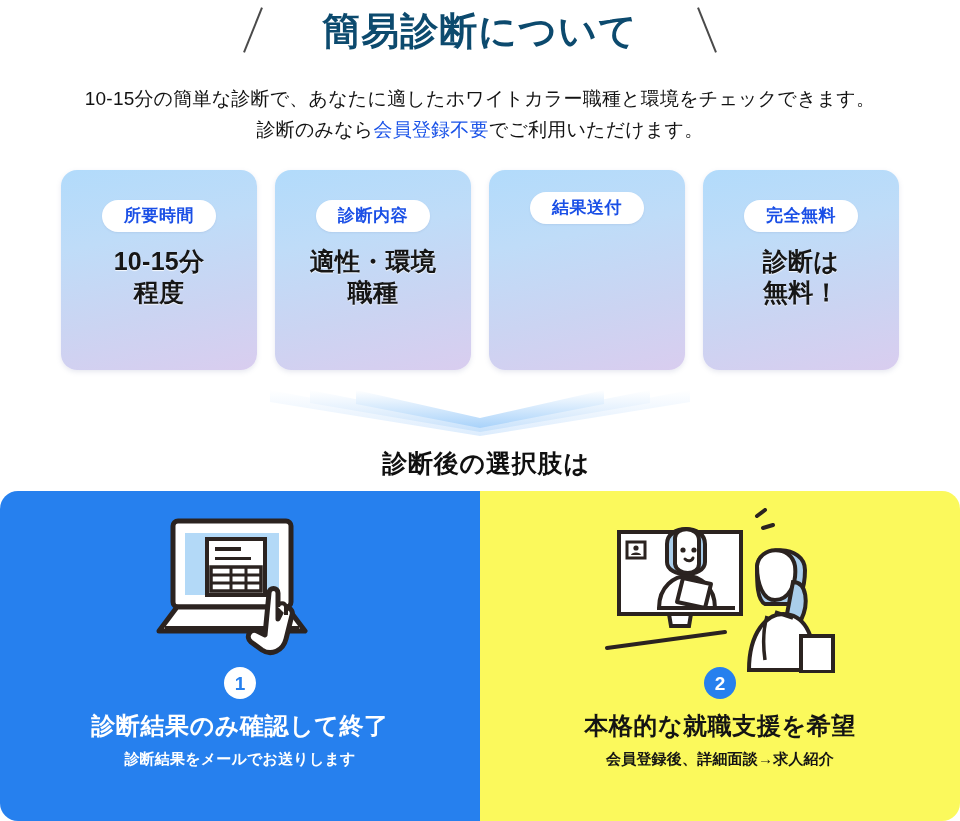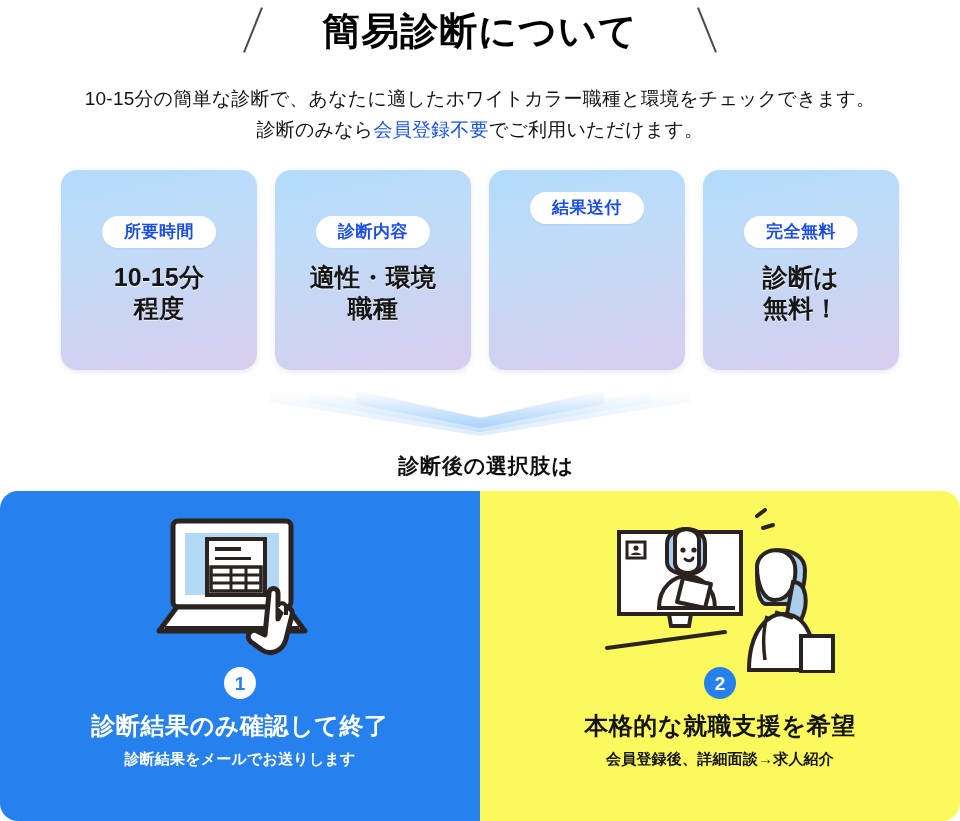--- a/index.html
+++ b/index.html
@@ -21,21 +21,21 @@
     position: relative;
     height: 62px;
     display: flex;
     align-items: center;
     justify-content: center;
   }
   .page-title {
     font-size: 38px;
     font-weight: 700;
     letter-spacing: 1px;
-    color: #000000;
+    color: #0c4a6e;
     line-height: 1;
     margin: 0;
     white-space: nowrap;
   }
   .slash {
     position: absolute;
     top: 6px;
     width: 2px;
     height: 48px;
     background: #4a4a4a;
@@ -64,21 +64,21 @@
   }
   .card {
     width: 196px;
     height: 200px;
     border-radius: 16px;
     background: linear-gradient(168deg, #b2dbfb 0%, #bfdcf8 34%, #cbd4f2 68%, #d9cdef 100%);
     box-shadow: 0 2px 5px rgba(120,130,170,0.18);
     display: flex;
     flex-direction: column;
     align-items: center;
-    padding-top: 46px;
+    padding-top: 30px;
     box-sizing: border-box;
   }
   .card-3 { padding-top: 22px; }
   .card-badge {
     background: #ffffff;
     color: #1a4fe6;
     font-size: 17px;
     font-weight: 700;
     border-radius: 999px;
     padding: 7px 22px;
@@ -115,21 +115,21 @@
     top: 0;
     transform: translateX(-50%);
     width: 420px;
     height: 46px;
   }
   .mid-heading {
     position: absolute;
     left: 12px; right: 0;
     bottom: 6px;
     text-align: center;
-    font-size: 21px;
+    font-size: 25px;
     font-weight: 700;
     color: #101010;
     letter-spacing: 0.8px;
   }
 
   
   .panels {
     position: absolute;
     left: 0;
     bottom: 0;

